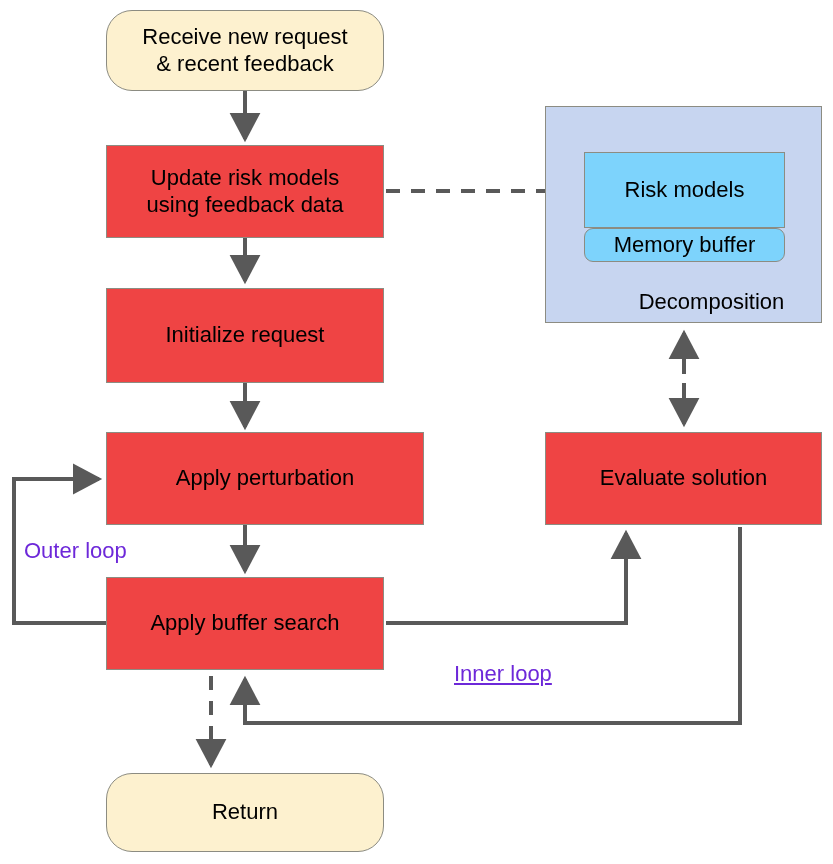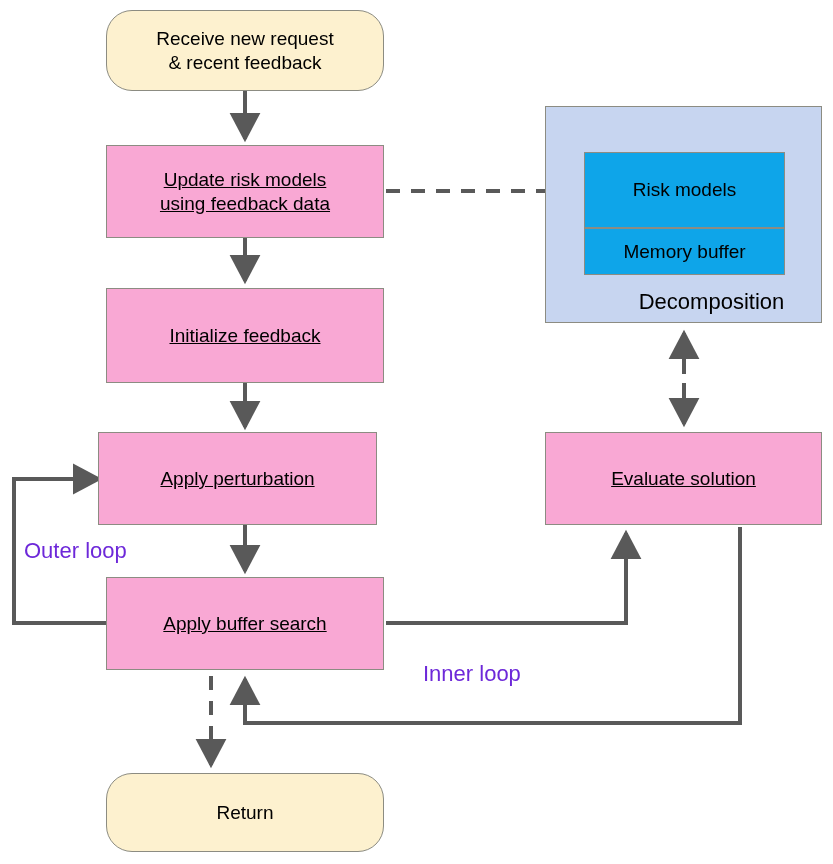--- a/index.html
+++ b/index.html
@@ -25,36 +25,35 @@
     height: 864px;
   }
   .node {
     position: absolute;
     box-sizing: border-box;
     display: flex;
     align-items: center;
     justify-content: center;
     text-align: center;
     color: #000000;
-    font-size: 19px;
+    font-size: 22px;
     line-height: 1.22;
     z-index: 3;
   }
   .node.proc {
-    background: #f9a8d4;
+    background: #ef4444;
     border: 1.5px solid #8c8c82;
-    text-decoration: underline;
   }
   .node.round {
     background: #fdf1cf;
     border: 1.5px solid #8c8c82;
     border-radius: 26px;
   }
   .node.store {
-    background: #0ea5e9;
+    background: #7dd3fc;
     border: 1.5px solid #8c8c82;
   }
   .group {
     position: absolute;
     box-sizing: border-box;
     background: #c7d5f0;
     border: 1.5px solid #8c8c82;
     z-index: 1;
   }
   .group-label {
@@ -117,44 +116,44 @@
     <span style="white-space:pre-line;">Receive new request
 &amp; recent feedback</span>
   </div>
 
   <div class="node proc" style="left:106px; top:145px; width:278px; height:93px;">
     <span style="white-space:pre-line;">Update risk models
 using feedback data</span>
   </div>
 
   <div class="node proc" style="left:106px; top:288px; width:278px; height:95px;">
-    <span>Initialize feedback</span>
+    <span>Initialize request</span>
   </div>
 
-  <div class="node proc" style="left:98px; top:432px; width:279px; height:93px;">
+  <div class="node proc" style="left:106px; top:432px; width:318px; height:93px;">
     <span>Apply perturbation</span>
   </div>
 
   <div class="node proc" style="left:106px; top:577px; width:278px; height:93px;">
     <span>Apply buffer search</span>
   </div>
 
   <div class="node proc" style="left:545px; top:432px; width:277px; height:93px;text-align:center;">
     <span>Evaluate solution</span>
   </div>
 
   <div class="node store" style="left:584px; top:152px; width:201px; height:76px;">
     <span>Risk models</span>
   </div>
 
-  <div class="node store" style="left:584px; top:228px; width:201px; height:47px;">
+  <div class="node store" style="left:584px; top:228px; width:201px; height:34px;border-radius:9px;">
     <span>Memory buffer</span>
   </div>
 
   <div class="node round" style="left:106px; top:773px; width:278px; height:79px;text-align:center;">
     <span>Return</span>
   </div>
 
   <div class="edge-label" style="left:24px; top:538px;">Outer loop</div>
 
-  <div class="edge-label" style="left:423px; top:661px;">Inner loop</div>
+  <div class="edge-label" style="left:454px; top:661px;text-decoration:underline;">Inner loop</div>
 
 </div>
 
 </body></html>

